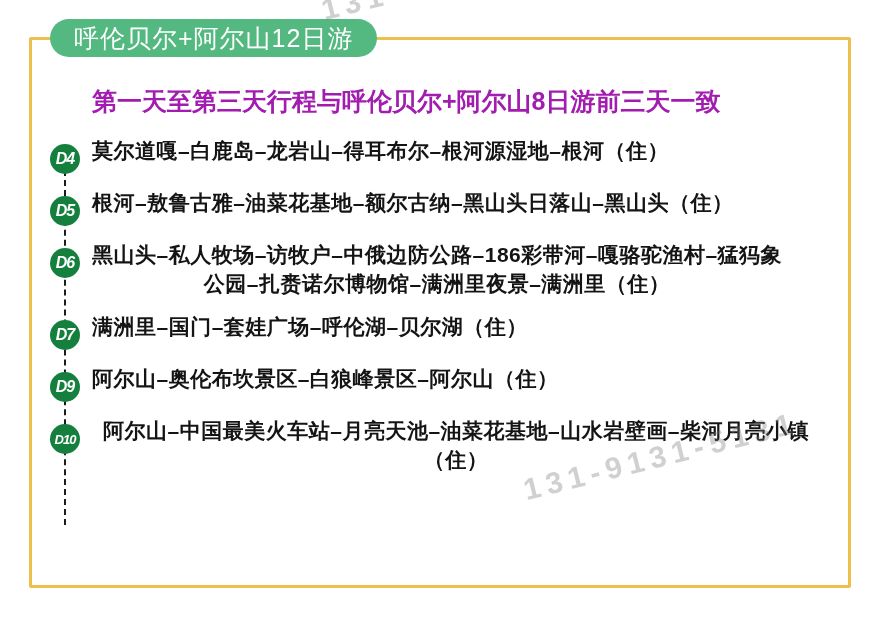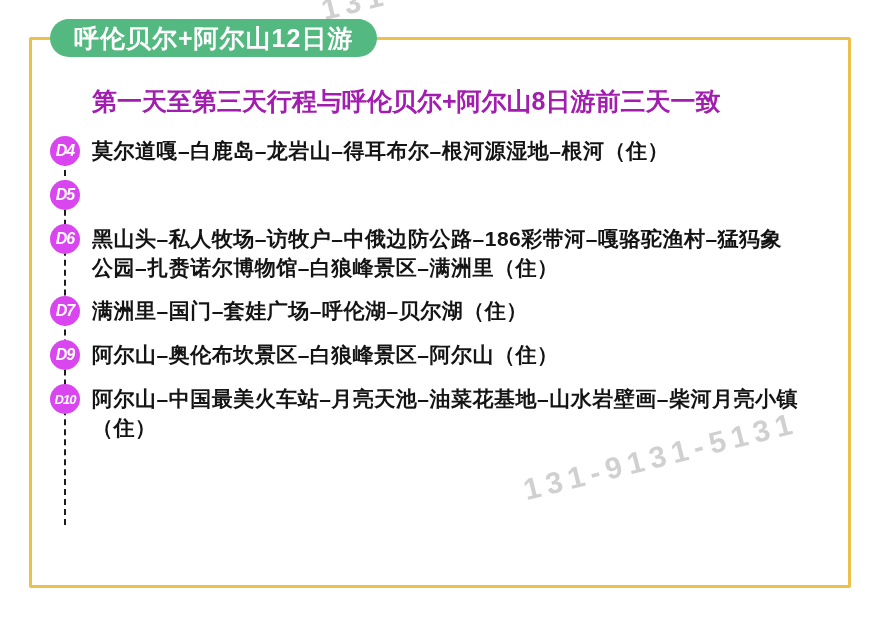--- a/index.html
+++ b/index.html
@@ -30,21 +30,21 @@
     height: 38px;
     padding: 0 24px;
     background: #54b981;
     border-radius: 19px;
     display: flex; align-items: center;
     z-index: 3;
   }
   .pill span {
     color: #ffffff;
     font-size: 25px;
-    font-weight: bold;
+    font-weight: normal;
     letter-spacing: 1px;
     white-space: nowrap;
   }
 
   
   .heading {
     position: absolute;
     left: 92px; top: 85px;
     font-size: 25px;
     font-weight: bold;
@@ -71,37 +71,39 @@
     display: flex;
     align-items: flex-start;
     margin-bottom: 14px;
     position: relative;
     z-index: 1;
   }
   .daybadge {
     flex: 0 0 auto;
     width: 30px; height: 30px;
     border-radius: 50%;
-    background: #d946ef;
+    background: #15803d;
     color: #ffffff;
     font-size: 16px;
     font-weight: bold;
     font-style: italic;
     display: flex; align-items: center; justify-content: center;
     margin-right: 12px;
     letter-spacing: -1px;
+    margin-top: 8px;
   }
   .row.small .daybadge { font-size: 13px; font-style: italic; }
   .route {
     font-size: 21px;
     font-weight: 600;
     line-height: 29px;
     color: #141414;
     white-space: pre-line;
     letter-spacing: 0.5px;
+    text-align: center;
   }
 
   
   .wm {
     position: absolute;
     font-size: 30px;
     font-weight: bold;
     color: rgba(120, 120, 120, 0.35);
     letter-spacing: 6px;
     white-space: nowrap;
@@ -130,26 +132,27 @@
 <div class="itin">
   <div class="connector"></div>
 
   <div class="row">
     <div class="daybadge">D4</div>
     <div class="route">莫尔道嘎–白鹿岛–龙岩山–得耳布尔–根河源湿地–根河（住）</div>
   </div>
 
   <div class="row">
     <div class="daybadge">D5</div>
+    <div class="route">根河–敖鲁古雅–油菜花基地–额尔古纳–黑山头日落山–黑山头（住）</div>
   </div>
 
   <div class="row">
     <div class="daybadge">D6</div>
     <div class="route">黑山头–私人牧场–访牧户–中俄边防公路–186彩带河–嘎骆驼渔村–猛犸象
-公园–扎赉诺尔博物馆–白狼峰景区–满洲里（住）</div>
+公园–扎赉诺尔博物馆–满洲里夜景–满洲里（住）</div>
   </div>
 
   <div class="row">
     <div class="daybadge">D7</div>
     <div class="route">满洲里–国门–套娃广场–呼伦湖–贝尔湖（住）</div>
   </div>
 
 
   <div class="row">
     <div class="daybadge">D9</div>

